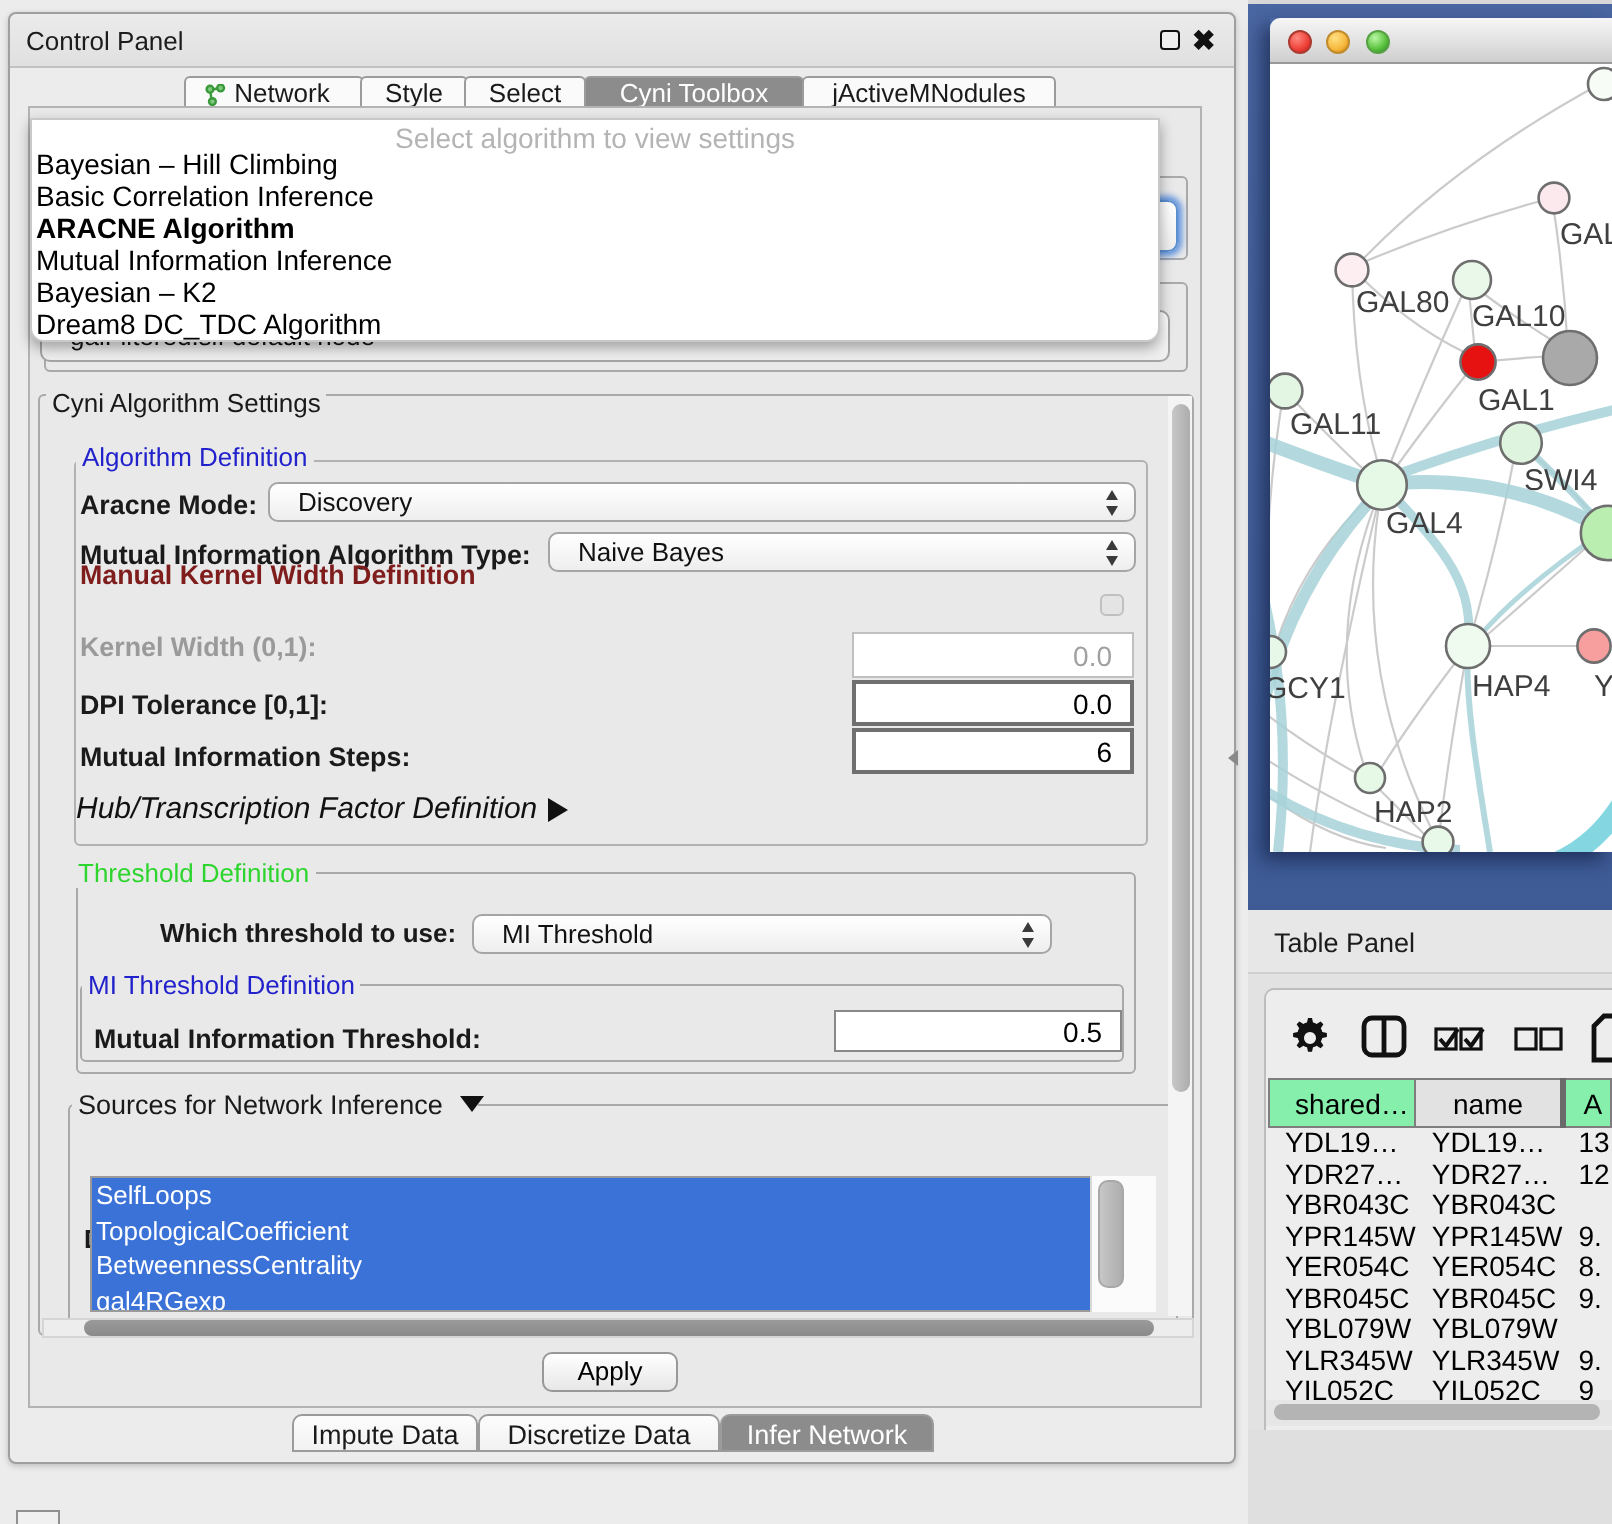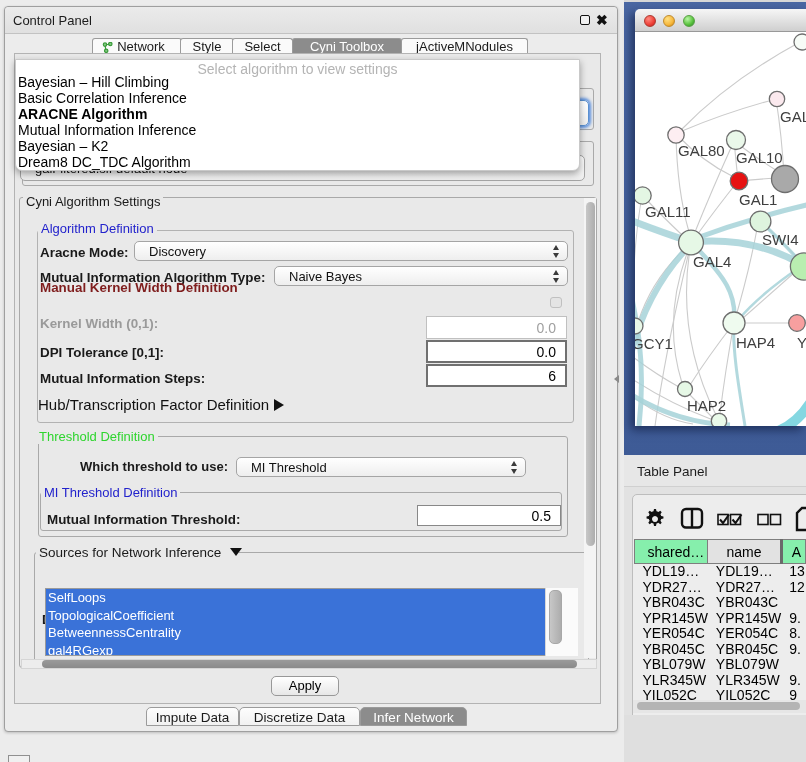--- a/index.html
+++ b/index.html
@@ -132,21 +132,21 @@
 
   <div class="blab" style="left:40px; top:316px; color:#9a9a9a;">Kernel Width (0,1):</div>
   <div class="fld" style="left:426px; top:316px; width:141px; height:23px; border:1px solid #c0c0c0; color:#a0a0a0; line-height:22px; padding-right:10px;">0.0</div>
 
   <div class="blab" style="left:40px; top:345px;">DPI Tolerance [0,1]:</div>
   <div class="fld" style="left:426px; top:340px; width:141px; height:23px; border:2px solid #707070; color:#000; line-height:20px; padding-right:9px;">0.0</div>
 
   <div class="blab" style="left:40px; top:371px;">Mutual Information Steps:</div>
   <div class="fld" style="left:426px; top:364px; width:141px; height:23px; border:2px solid #707070; color:#000; line-height:20px; padding-right:9px;">6</div>
 
-  <div class="abs" style="left:38px; top:396px; font-size:15px; color:#111;">Hub/Transcription Factor Definition</div>
+  <div class="abs" style="left:38px; top:396px; font-size:15px; color:#111;font-style:italic;">Hub/Transcription Factor Definition</div>
   <div class="abs" style="left:274px; top:399px; width:0; height:0; border:6.5px solid transparent; border-left:10px solid #111;"></div>
 
   <div class="grp" style="left:38px; top:436px; width:530px; height:101px;">
       <span class="lbl" style="color:#2ed52e; left:-3px;">Threshold Definition</span>
     </div>
   <div class="blab" style="left:80px; top:459px; font-size:13px;">Which threshold to use:</div>
   <div class="combo" style="left:236px; top:457px; width:290px; height:20px;">
       <span class="cv">MI Threshold</span>
       <span class="ar"></span>
     </div>

